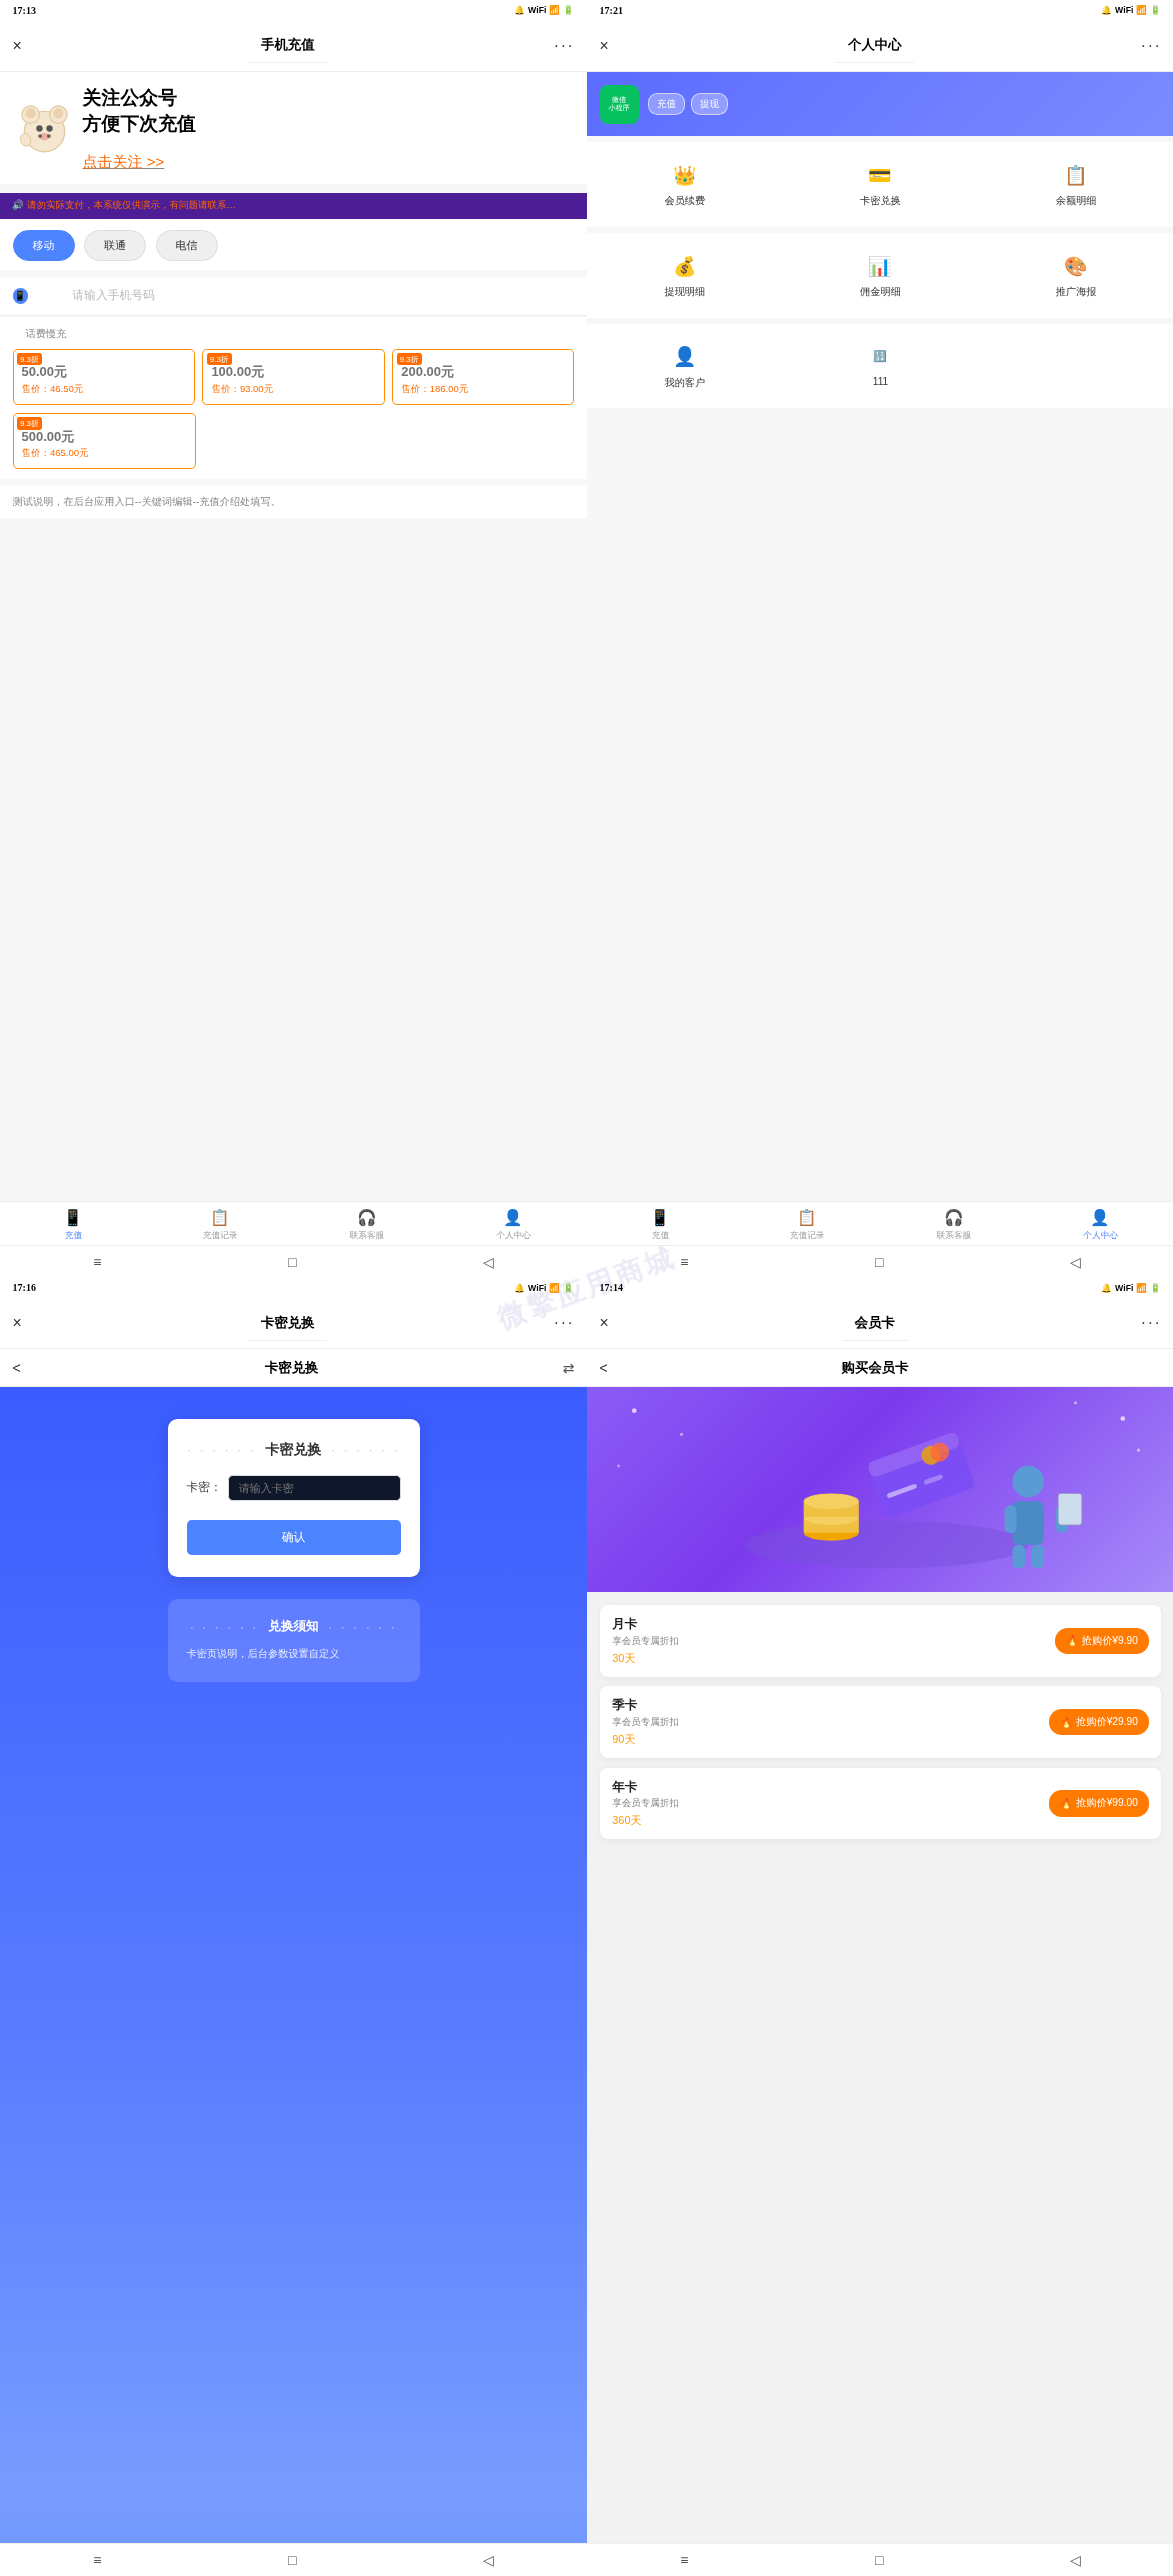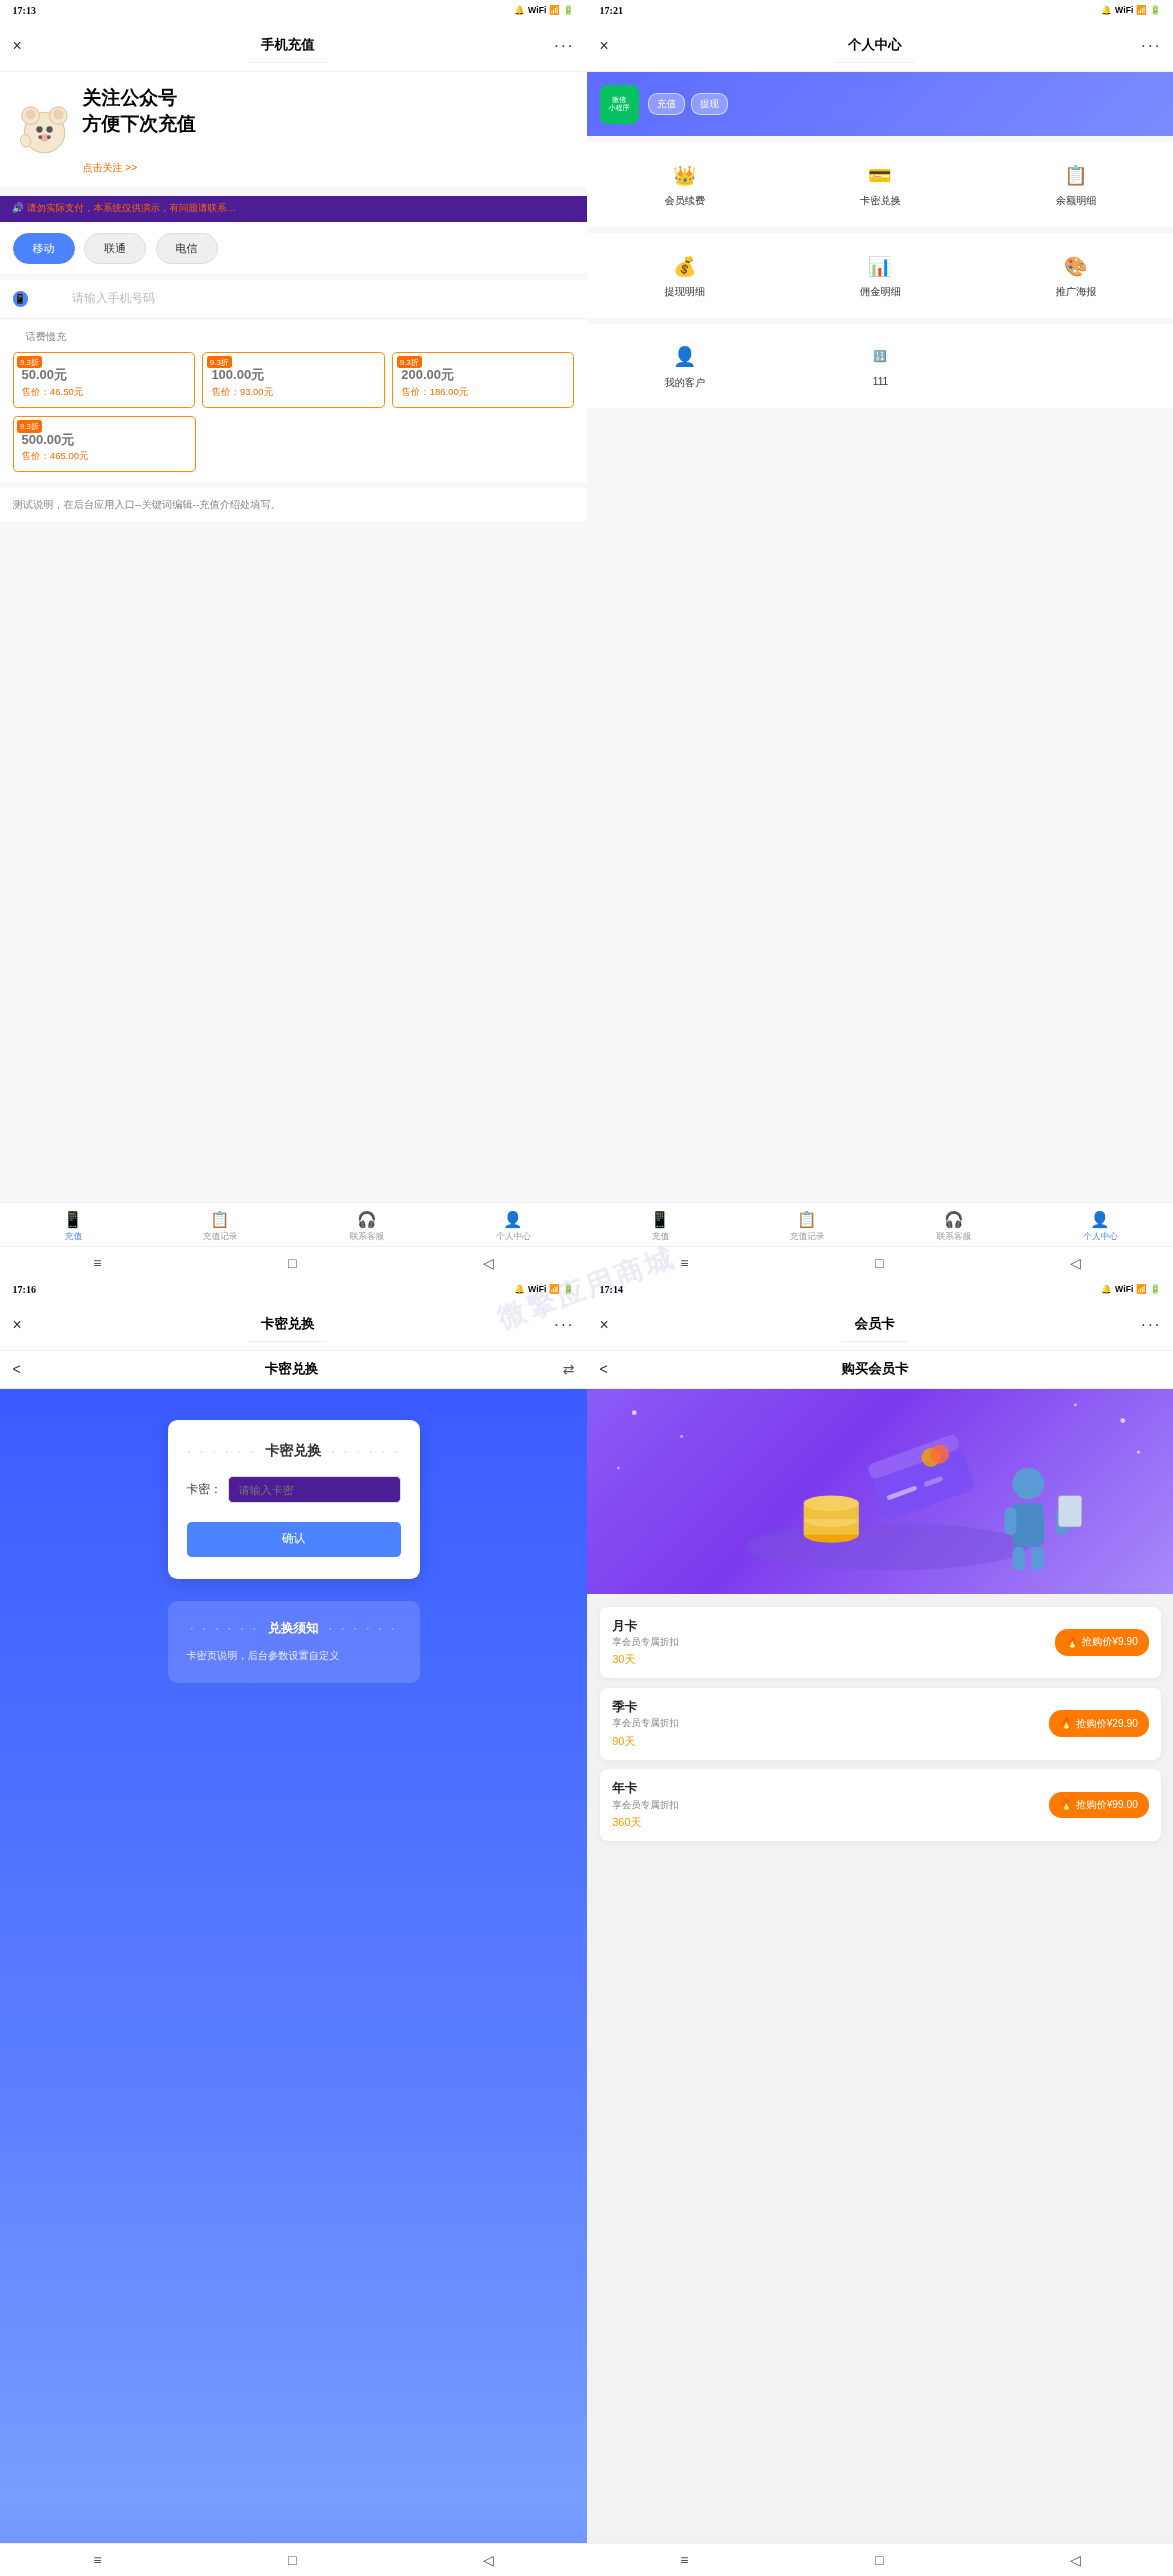--- a/index.html
+++ b/index.html
@@ -56,24 +56,25 @@
       align-items: center;
       padding: 12.6px;
       gap: 7px;
     }
     .bear-icon {
       width: 63px;
       height: 63px;
       flex-shrink: 0;
     }
     .follow-btn {
-      margin-top: 24px;
-      font-size: 10px;
+      margin-top: 16px;
+      font-size: 15px;
       color: #888;
       cursor: pointer;
+      text-decoration: underline;
     }
     .follow-btn span { color: #f60; }
 
     .warning-bar {
       background: #4c1d95;
       padding: 6.3px 12.6px;
       display: flex;
       gap: 4.7px;
       font-size: 9.5px;
       color: #f60;
@@ -337,21 +338,21 @@
       margin-bottom: 12.6px;
     }
     .card-form-label { font-size: 11.8px; color: #333; white-space: nowrap; }
     .card-input {
       flex: 1;
       border: 0.8px solid #ddd;
       border-radius: 4.7px;
       padding: 6.3px 9.5px;
       font-size: 11px;
       color: #bbb;
-      background: #4c1d95;
+      background: #0f172a;
     }
     .confirm-btn {
       width: 100%;
       background: #4c84ff;
       color: #fff;
       border: none;
       border-radius: 4.7px;
       padding: 9.5px;
       font-size: 11.8px;
       cursor: pointer;

